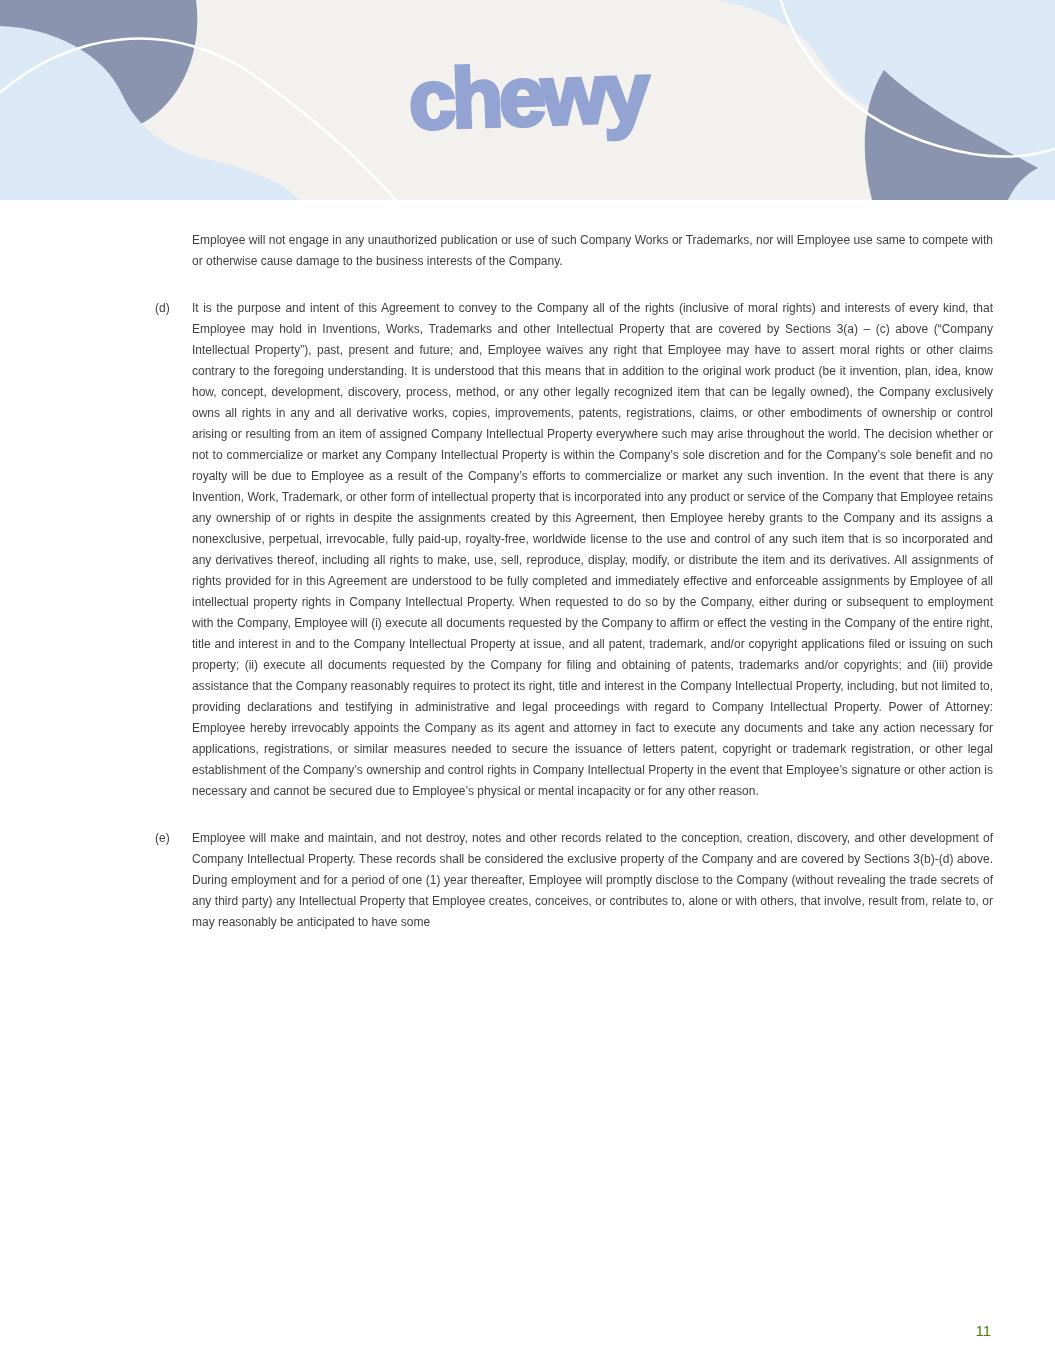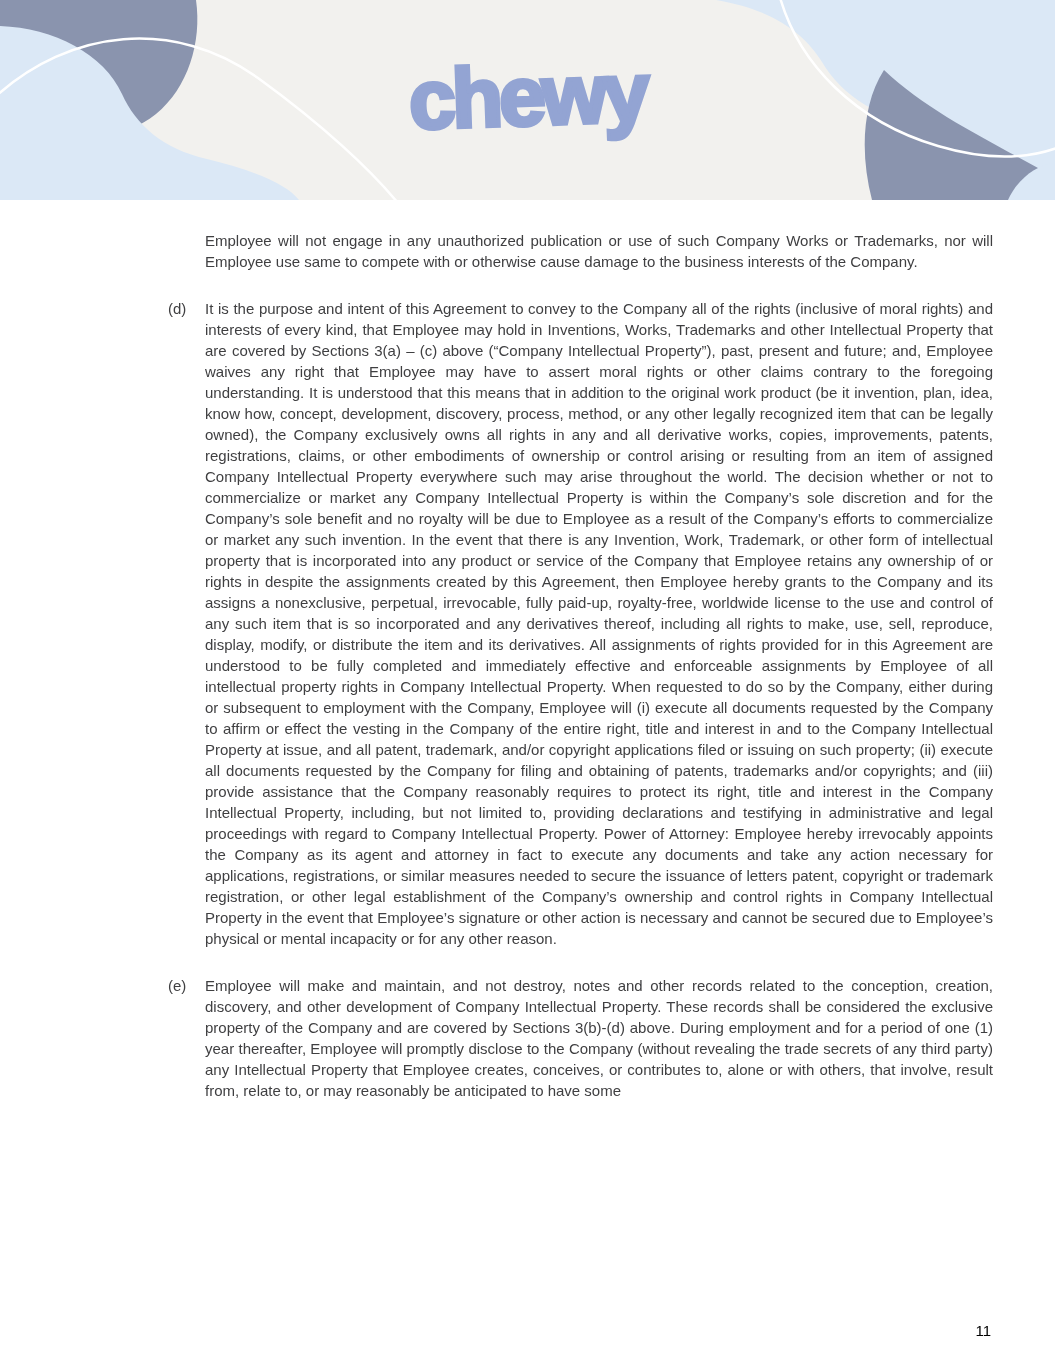--- a/index.html
+++ b/index.html
@@ -37,34 +37,33 @@
     font-size: 84px;
     letter-spacing: -4px;
     color: var(--logo, #93a4d3);
     -webkit-text-stroke: 4px var(--logo, #93a4d3);
     transform: rotate(-2deg);
   }
   main { padding: 30px 62px 0 155px; }
   .para {
     display: flex;
     margin-bottom: 26px;
-    font-size: 15px;
+    font-size: 12px;
     line-height: 21px;
-    margin-left: 13px;
   }
   .plabel { flex: 0 0 37px; width: 37px; }
   .ptext  { flex: 1; text-align: justify; }
   .para.no-label { padding-left: 37px; }
   .ptext b { font-weight: normal; }
   .page-number {
     position: absolute;
     right: 64px;
     bottom: 26px;
     font-size: 15px;
-    color: #000000;
+    color: #4d7c0f;
   }
 </style>
 </head>
 <body>
 
 <div class="page">
 
   <header class="banner">
     <svg width="1055" height="200" viewBox="0 0 1055 200" aria-hidden="true">
 

